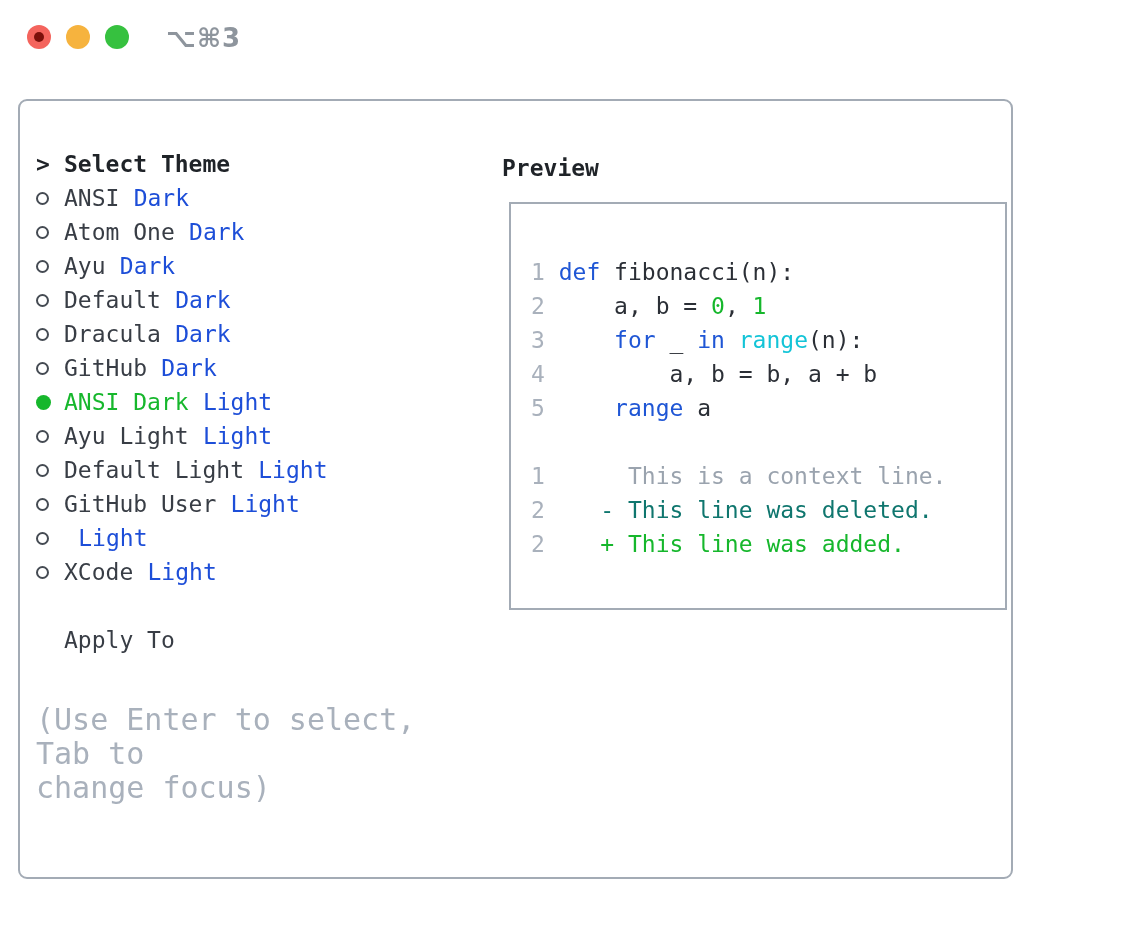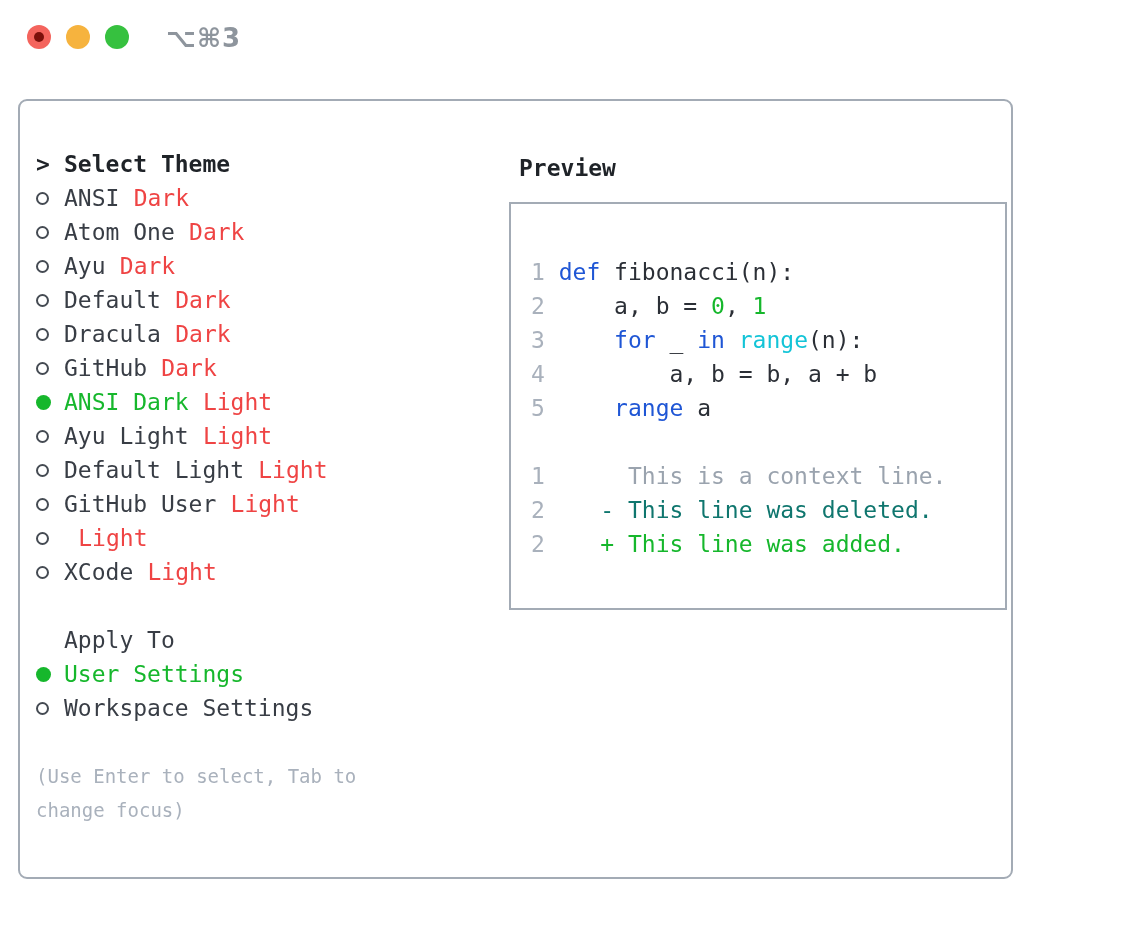--- a/index.html
+++ b/index.html
@@ -25,28 +25,28 @@
   }
   .row{height:34px;line-height:34px;font-size:23px;color:#2f343b;white-space:pre;display:flex;align-items:center;}
   .left-col{position:absolute;left:16px;top:46px;width:440px;}
   .marker{display:inline-flex;width:28px;justify-content:flex-start;align-items:center;flex:0 0 28px;}
   .cursor-glyph{font-weight:bold;color:#1f2328;font-size:23px;}
   .radio{width:13px;height:13px;border:2px solid #454b53;border-radius:50%;box-sizing:border-box;display:inline-block;}
   .radio.sel{width:15px;height:15px;border:none;background:#16b72c;}
   .title-bold{font-weight:bold;color:#1f2328;}
   .item-name{color:#383d45;}
   .item-name.sel{color:#16b72c;}
-  .variant{color:#ef4444;margin-left:0.62em;}
+  .variant{color:#1d4ed8;margin-left:0.62em;}
   .spacer{height:34px;}
   .help{
-    margin-top:0;font-size:19px;line-height:34px;color:#a9b1bc;white-space:pre-line;
+    margin-top:12px;font-size:30px;line-height:34px;color:#a9b1bc;white-space:pre-line;
   }
   
   .preview-title{
-    position:absolute;left:499px;top:50px;font-size:23px;line-height:34px;font-weight:bold;color:#1f2328;
+    position:absolute;left:482px;top:50px;font-size:23px;line-height:34px;font-weight:bold;color:#1f2328;
   }
   .preview-box{
     position:absolute;left:489px;top:101px;width:498px;height:408px;
     border:2px solid #a3abb5;background:#ffffff;box-sizing:border-box;
     padding:51px 0 0 20px;overflow:hidden;
   }
   .pline{height:34px;line-height:34px;font-size:23px;white-space:pre;}
   .lnum{color:#a9b1bc;}
   .tok-plain{color:#2b2f36;}
   .tok-kw{color:#1f56d5;}
@@ -86,24 +86,20 @@
         <div class="row"><span class="marker"><span class="radio"></span></span><span class="item-name">Default Light</span><span class="variant">Light</span></div>
         <div class="row"><span class="marker"><span class="radio"></span></span><span class="item-name">GitHub User</span><span class="variant">Light</span></div>
         <div class="row"><span class="marker"><span class="radio"></span></span><span class="variant">Light</span></div>
         <div class="row"><span class="marker"><span class="radio"></span></span><span class="item-name">XCode</span><span class="variant">Light</span></div>
       </div>
     <div class="spacer"></div>
     <div class="row">
       <span class="marker"></span>
       <span class="item-name">Apply To</span>
     </div>
-    <div id="apply-list">
-        <div class="row"><span class="marker"><span class="radio sel"></span></span><span class="item-name sel">User Settings</span></div>
-        <div class="row"><span class="marker"><span class="radio"></span></span><span class="item-name">Workspace Settings</span></div>
-      </div>
     <div class="spacer"></div>
     <div class="help">(Use Enter to select, Tab to
 change focus)</div>
   </div>
 
   <div class="preview-title">Preview</div>
   <div class="preview-box">
     <div id="code-block">
         <div class="pline"><span class="lnum">1 </span><span class="tok-kw">def</span><span class="tok-plain"> fibonacci(n):</span></div>
         <div class="pline"><span class="lnum">2 </span><span class="tok-plain">    a, b = </span><span class="tok-num">0</span><span class="tok-plain">, </span><span class="tok-num">1</span></div>

